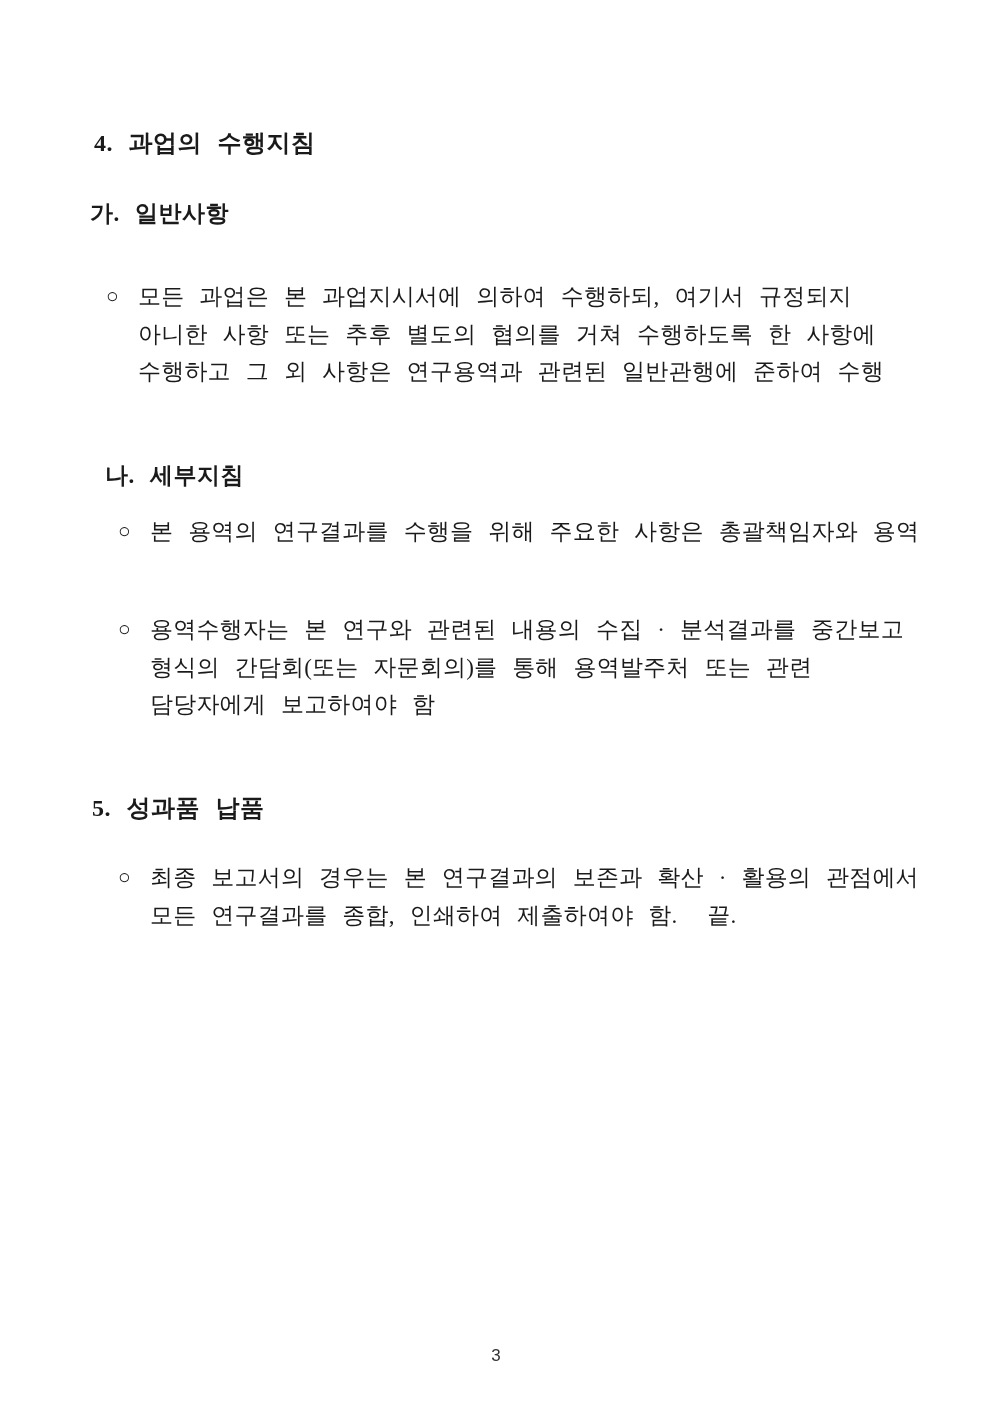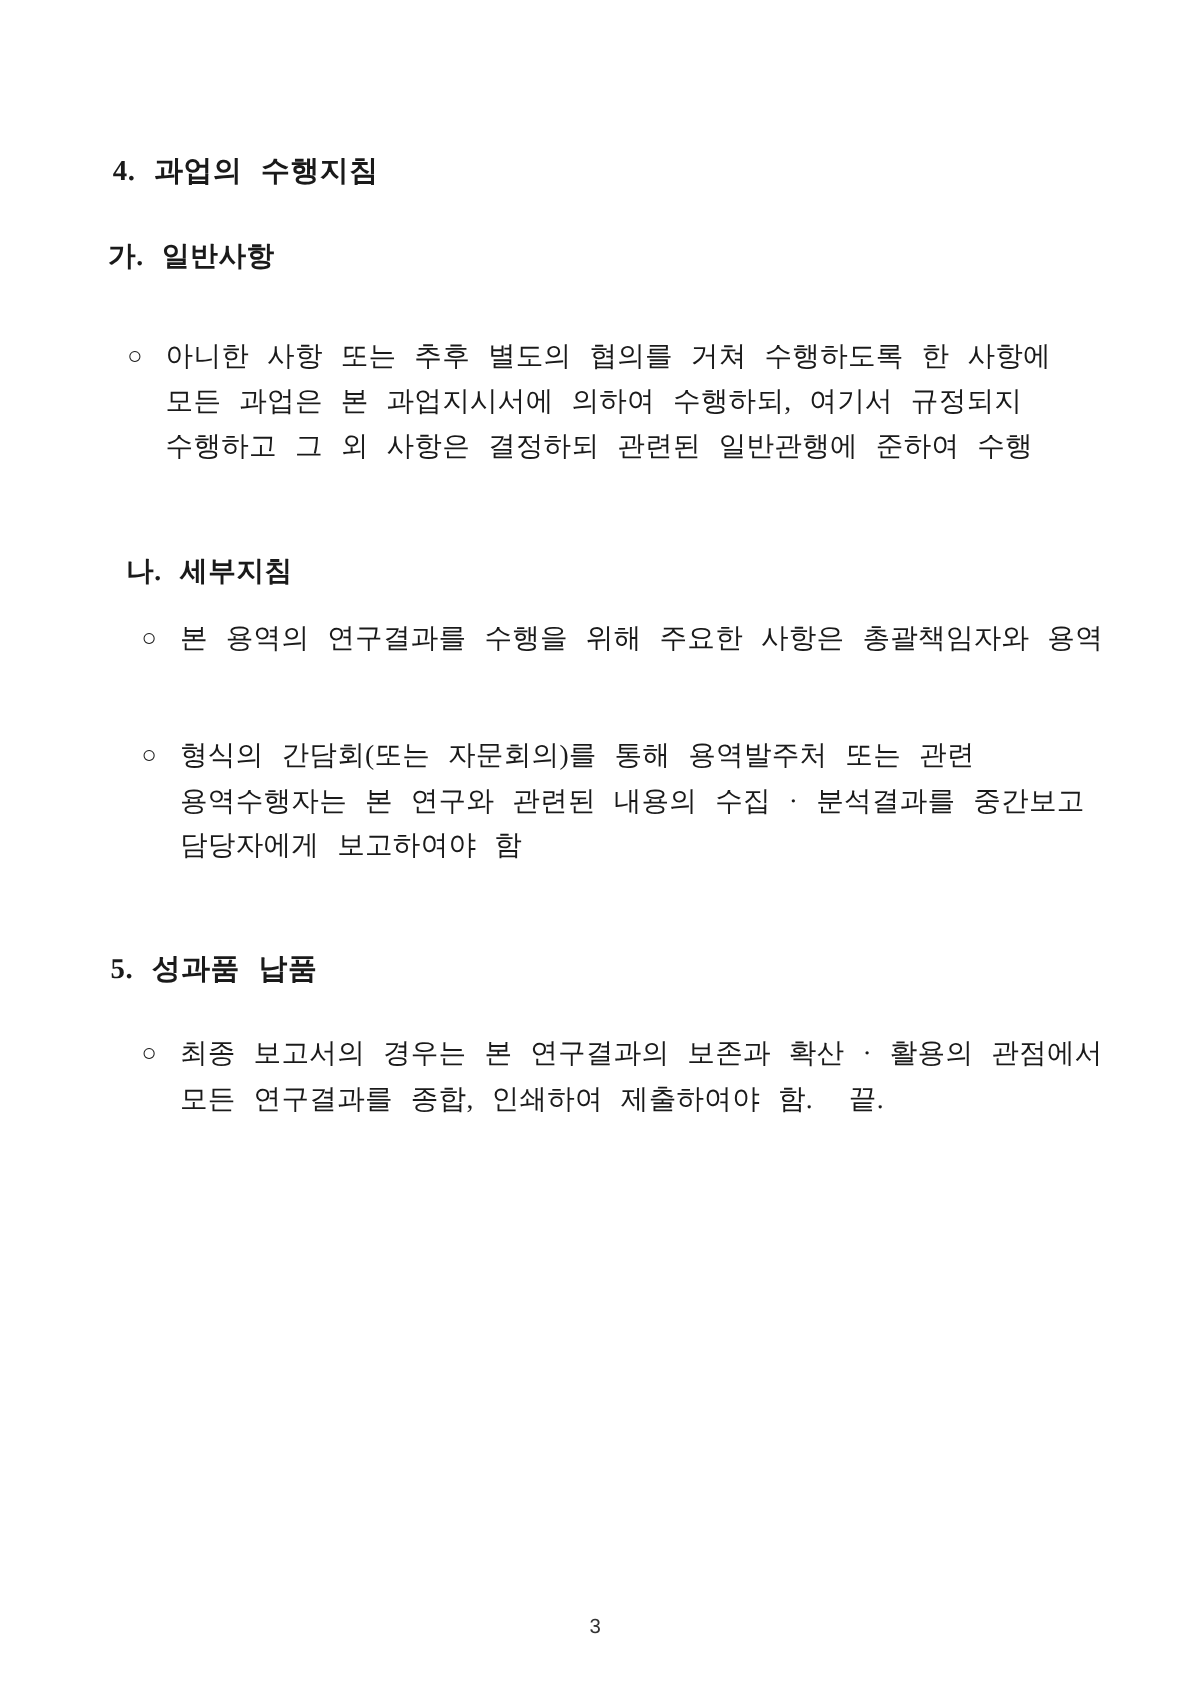--- a/index.html
+++ b/index.html
@@ -71,40 +71,40 @@
 
 <div class="page">
 
   <div class="h-main" style="left:94px; top:129px;">4. 과업의 수행지침</div>
 
   <div class="h-sub" style="left:90px; top:200px;">가. 일반사항</div>
 
   <div class="bullet" style="left:106px; top:278px; width:810px;">
     <span class="marker">○</span>
     <div class="lines">
+      <div class="line">모든 과업은 본 과업지시서에 의하여 수행하되, 여기서 규정되지</div>
       <div class="line">아니한 사항 또는 추후 별도의 협의를 거쳐 수행하도록 한 사항에</div>
-      <div class="line">모든 과업은 본 과업지시서에 의하여 수행하되, 여기서 규정되지</div>
-      <div class="line">수행하고 그 외 사항은 결정하되 관련된 일반관행에 준하여 수행</div>
+      <div class="line">수행하고 그 외 사항은 연구용역과 관련된 일반관행에 준하여 수행</div>
     </div>
   </div>
 
   <div class="h-sub" style="left:105px; top:462px;font-family:Liberation Serif, serif;">나. 세부지침</div>
 
   <div class="bullet" style="left:118px; top:513px; width:800px;">
     <span class="marker">○</span>
     <div class="lines">
       <div class="line">본 용역의 연구결과를 수행을 위해 주요한 사항은 총괄책임자와 용역</div>
     </div>
   </div>
 
   <div class="bullet" style="left:118px; top:611px; width:800px;">
     <span class="marker">○</span>
     <div class="lines">
+      <div class="line">용역수행자는 본 연구와 관련된 내용의 수집 · 분석결과를 중간보고</div>
       <div class="line">형식의 간담회(또는 자문회의)를 통해 용역발주처 또는 관련</div>
-      <div class="line">용역수행자는 본 연구와 관련된 내용의 수집 · 분석결과를 중간보고</div>
       <div class="line">담당자에게 보고하여야 함</div>
     </div>
   </div>
 
   <div class="h-main" style="left:92px; top:794px;">5. 성과품 납품</div>
 
   <div class="bullet" style="left:118px; top:859px; width:800px;">
     <span class="marker">○</span>
     <div class="lines">
       <div class="line">최종 보고서의 경우는 본 연구결과의 보존과 확산 · 활용의 관점에서</div>

